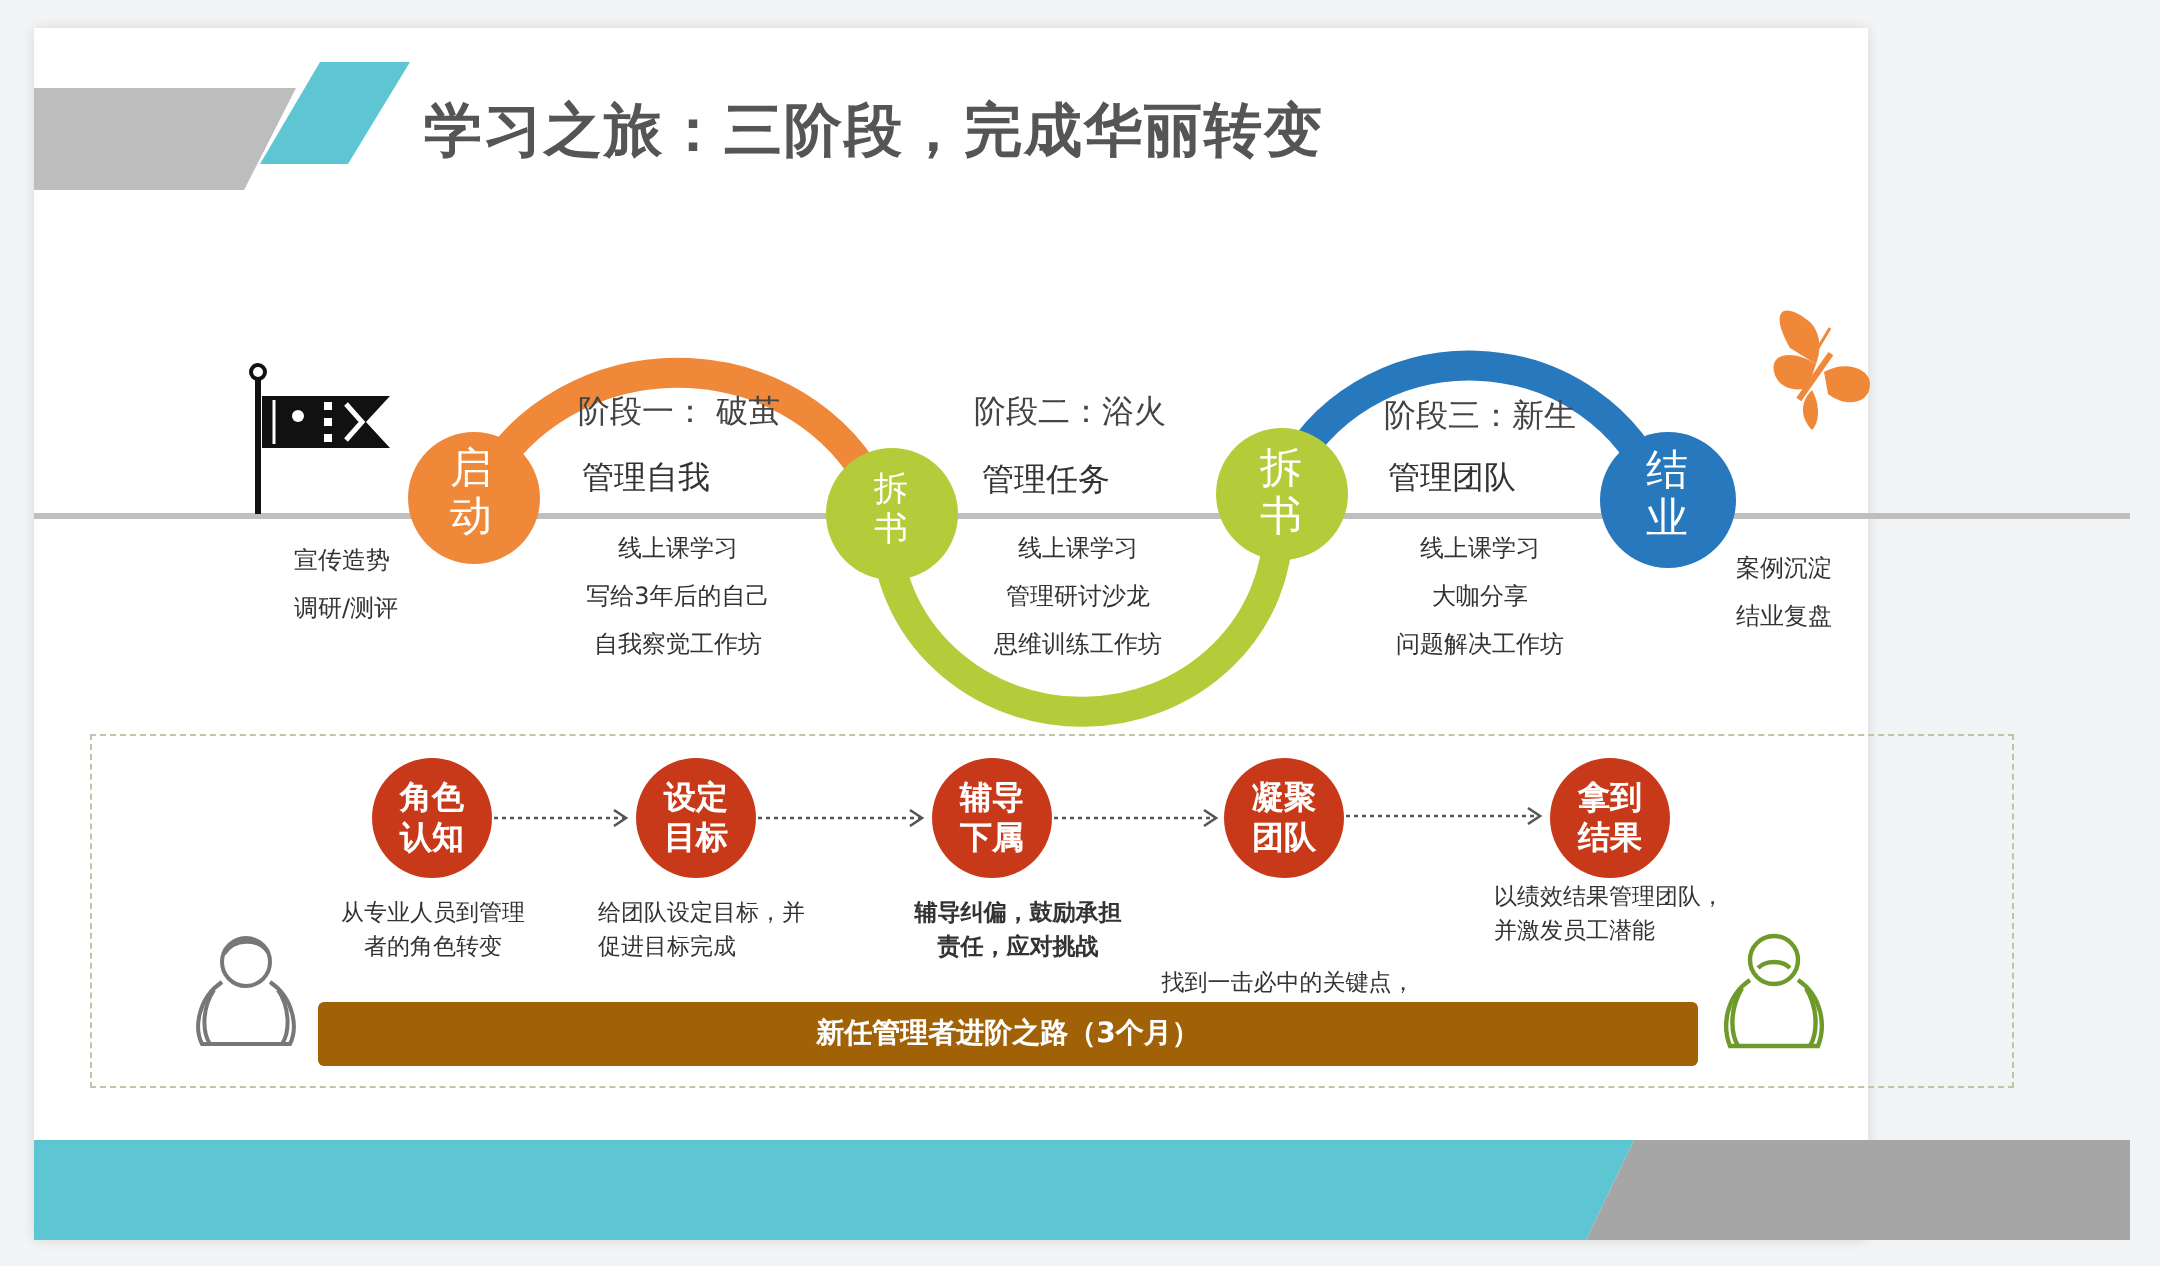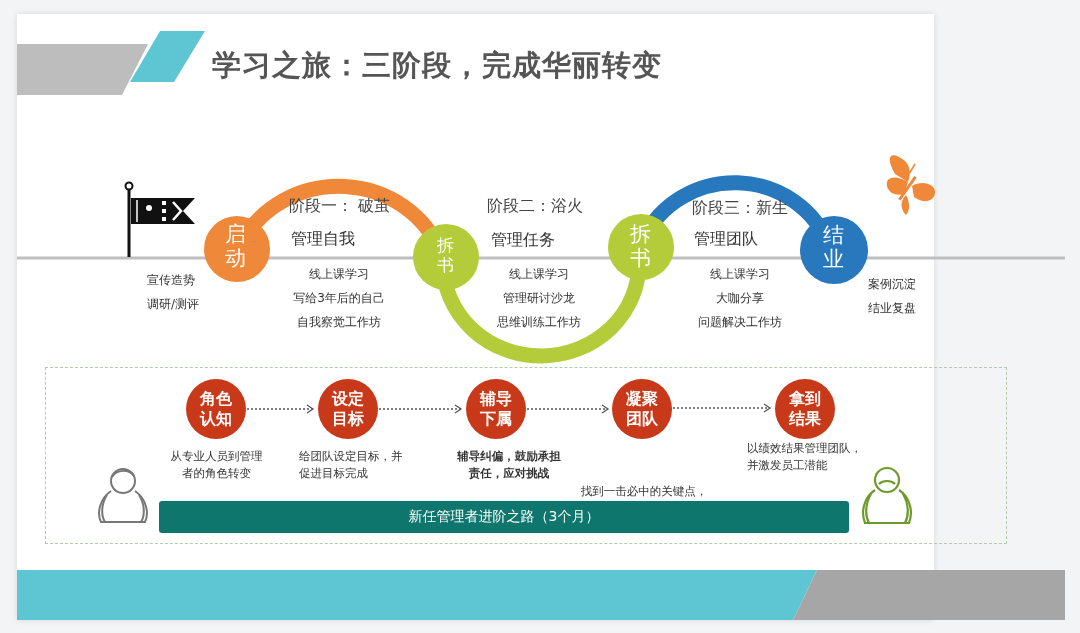--- a/index.html
+++ b/index.html
@@ -25,21 +25,21 @@
   .stage-title { position:absolute; font-size:16px; color:#333; white-space:nowrap; }
   .item-list { position:absolute; font-size:12px; color:#333; text-align:center; line-height:24px; white-space:nowrap; }
   .side-list { position:absolute; font-size:12px; color:#333; line-height:24px; white-space:nowrap; }
   .red-text {
     position:absolute; color:#fff; font-weight:bold; font-size:16px; text-align:center; line-height:20px; white-space:nowrap;
   }
   .desc { position:absolute; font-size:11.5px; color:#333; line-height:17px; white-space:nowrap; }
   .desc.center { text-align:center; }
   .bar {
     position:absolute; left:142px; top:487px; width:690px; height:32px;
-    background:#0f766e; border-radius:3px; color:#fff; font-weight:normal; font-size:14px;
+    background:#a16207; border-radius:3px; color:#fff; font-weight:bold; font-size:14px;
     display:flex; align-items:center; justify-content:center;
   }
   .dash-box {
     position:absolute; left:28px; top:353px; width:962px; height:177px;
     border:1.5px dashed #b8c9a8; box-sizing:border-box;
   }
 </style>
 </head>
 <body>
 

